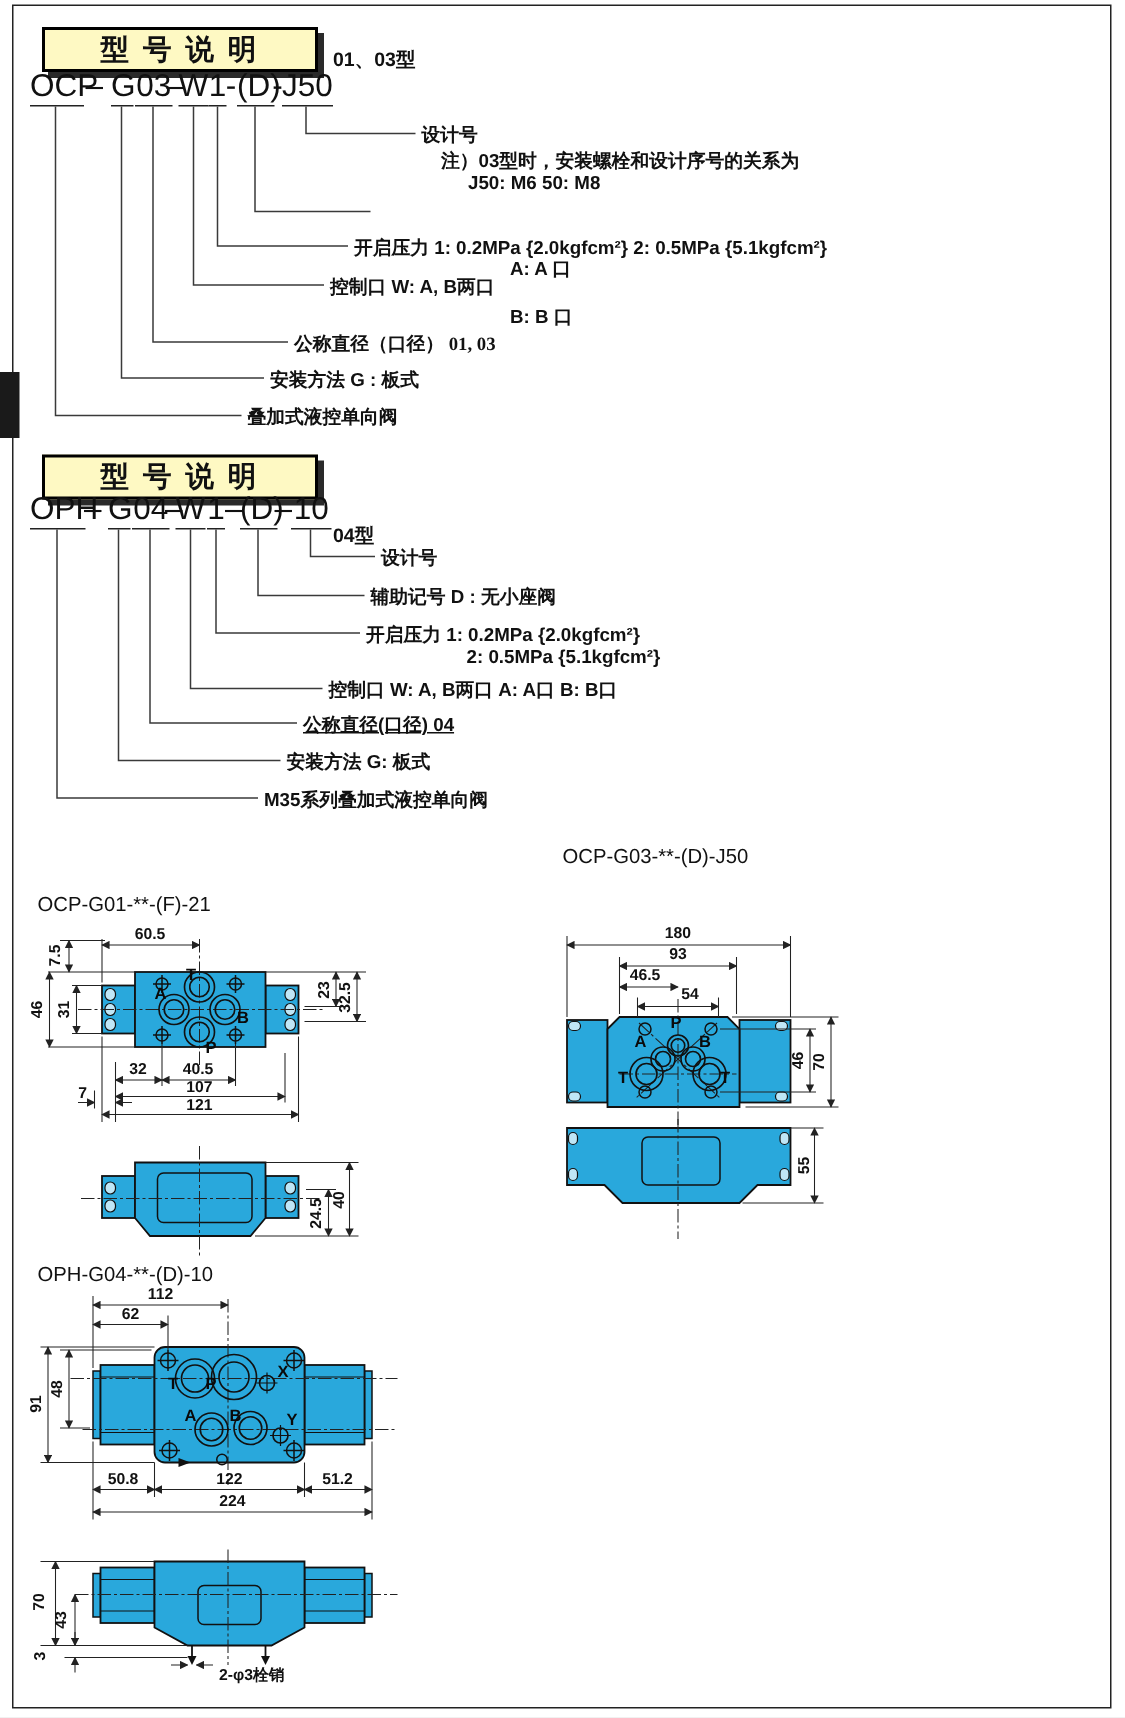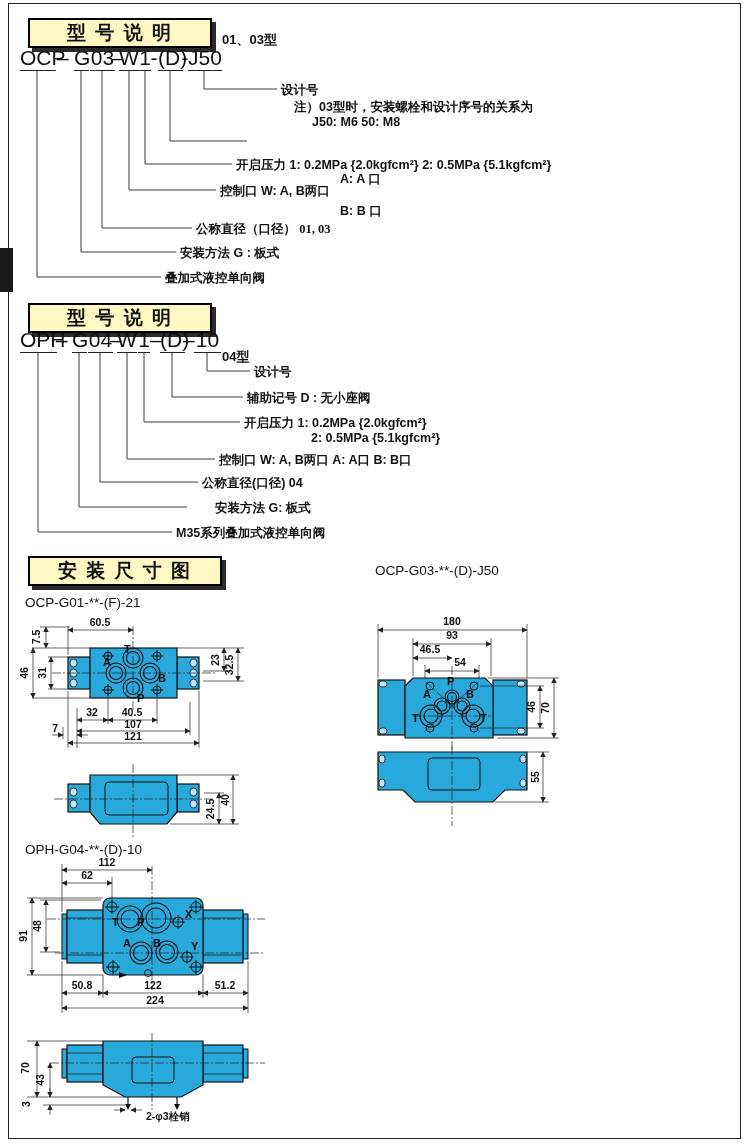--- a/index.html
+++ b/index.html
@@ -71,22 +71,22 @@
   <div class="code-part" style="left:150px;top:328px;width:10px;">–</div>
   <div class="code-part u" style="left:160px;top:328px;width:25px;">(D)</div>
   <div class="code-part" style="left:183px;top:328px;width:10px;">–</div>
   <div class="code-part u" style="left:194px;top:328px;width:27px;">10</div>
 
   <div class="ann" style="left:254px;top:364px;">设计号</div>
   <div class="ann" style="left:247px;top:390px;">辅助记号  D : 无小座阀</div>
   <div class="ann" style="left:244px;top:415px;">开启压力  1: 0.2MPa {2.0kgfcm²}</div>
   <div class="ann" style="left:311px;top:431px;">2: 0.5MPa {5.1kgfcm²}</div>
   <div class="ann" style="left:219px;top:452px;">控制口  W: A, B两口  A: A口  B: B口</div>
-  <div class="ann" style="left:202px;top:475px;">公称直径(口径)  04</div>
-  <div class="ann" style="left:191px;top:500px;margin-left:24px;">安装方法  G: 板式</div>
+  <div class="ann" style="left:202px;top:475px;text-decoration:underline;">公称直径(口径)  04</div>
+  <div class="ann" style="left:191px;top:500px;">安装方法  G: 板式</div>
   <div class="ann" style="left:176px;top:525px;">M35系列叠加式液控单向阀</div>
 
   <svg class="overlay" width="750" height="560" viewBox="0 0 750 560">
     <g fill="none" stroke="#3a3a3a" stroke-width="1">
       <path d="M204,71 V89 H277"></path>
         <path d="M170,71 V141 H247"></path>
         <path d="M145,71 V164 H232"></path>
       <path d="M129,71 V190 H216"></path>
         <path d="M102,71 V228 H192"></path>
         <path d="M81,71 V252 H176"></path>
@@ -94,23 +94,20 @@
       <path d="M207,353 V371 H250"></path>
         <path d="M172,353 V397 H243"></path>
         <path d="M144,353 V422 H240"></path>
       <path d="M127,353 V459 H215"></path>
         <path d="M100,353 V482 H198"></path>
         <path d="M79,353 V507 H187"></path>
       <path d="M38,353 V532 H172"></path>
     </g>
   </svg>
 
-  <div class="hdr" style="left:28px;top:556px;width:190px;">
-    <span>安 装 尺 寸 图</span>
-  </div>
 
   <div class="draw-title" style="left:25px;top:595px;">OCP-G01-**-(F)-21</div>
   <div class="draw-title" style="left:375px;top:563px;">OCP-G03-**-(D)-J50</div>
   <div class="draw-title" style="left:25px;top:842px;">OPH-G04-**-(D)-10</div>
 
   <svg style="position:absolute;left:18px;top:612px;" width="245" height="233" viewBox="0 0 245 233">
     <defs>
       <marker id="a1" viewBox="0 0 10 10" refX="9" refY="5" markerWidth="8" markerHeight="8" orient="auto-start-reverse">
         <path d="M0,0 L10,5 L0,10 z" fill="#222"></path>
       </marker>

